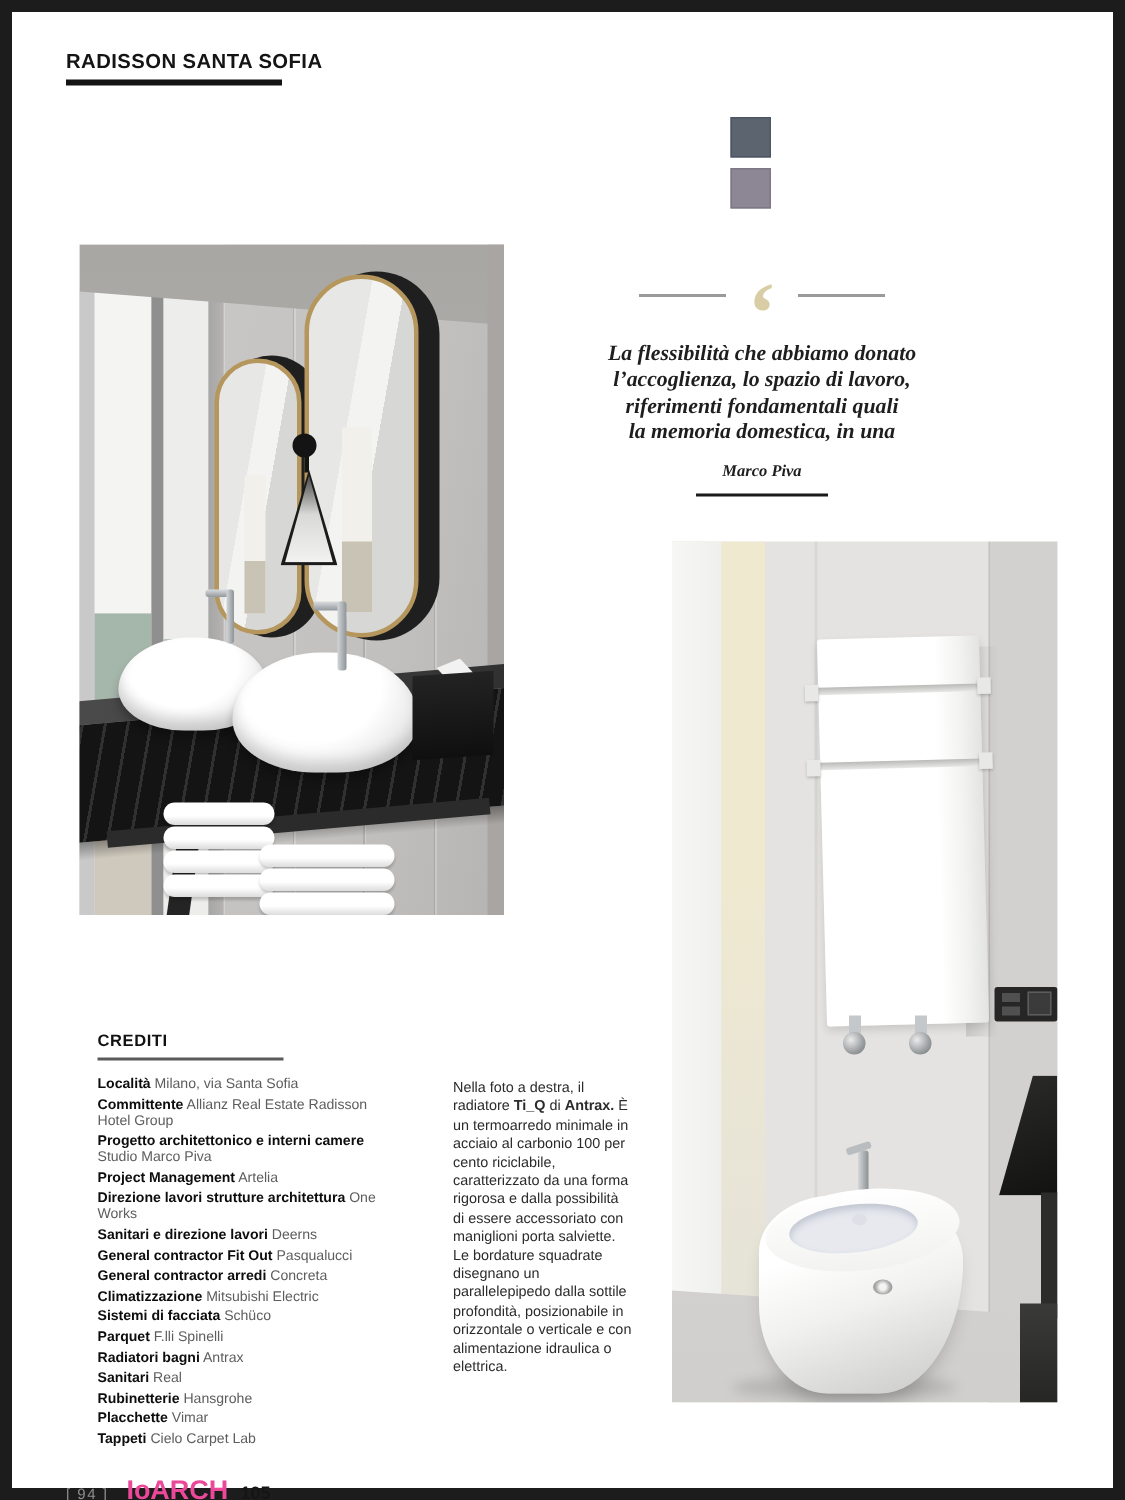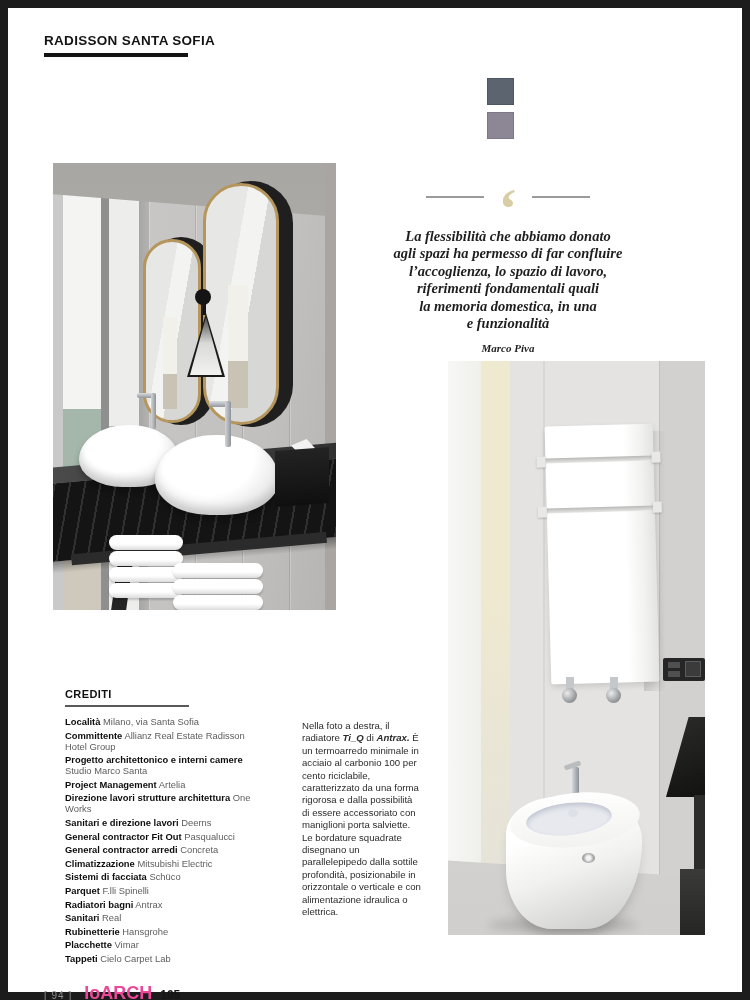--- a/index.html
+++ b/index.html
@@ -31,21 +31,21 @@
   .credits{position:absolute;left:57px;top:680px;width:196px;}
   .c-title{font-size:11px;font-weight:bold;color:#111;letter-spacing:.4px;}
   .c-rule{margin-top:5px;width:124px;height:2px;background:#5a5a5a;}
   .c-items{margin-top:9px;font-size:9.4px;line-height:11px;}
   .c-item{margin-bottom:2.6px;}
   .c-item b{color:#0d0d0d;font-weight:bold;}
   .c-item span{color:#5d5d5d;}
 
   
   .caption{position:absolute;left:294px;top:712px;width:120px;font-size:9.6px;line-height:12.4px;color:#2b2b2b;}
-  .caption .bi{font-weight:bold;font-style:italic;}
+  .caption .bi{font-weight:bold;}
 
   
   .footer{position:absolute;left:36px;top:946px;display:flex;align-items:baseline;gap:12px;}
   .f-num{font-size:10px;color:#8e8e8e;letter-spacing:1px;}
   .f-mag{font-size:18px;font-weight:bold;color:#ec4899;}
   .f-issue{font-size:12px;font-weight:bold;color:#151515;margin-left:-4px;margin-top:34px;}
 
   
   .photoL{position:absolute;left:45px;top:155px;width:283px;height:447px;overflow:hidden;background:#c6c4c2;}
   .pl-wallseams{position:absolute;left:96px;top:0;right:0;bottom:0;
@@ -176,25 +176,23 @@
   <div class="sw b"></div>
 
   <div class="quote">
     <div class="q-deco">
       <div class="q-line"></div>
       <div class="q-mark">‘</div>
       <div class="q-line"></div>
     </div>
     <div class="q-text">
       <div>La flessibilità che abbiamo donato</div>
-      <div>agli spazi ha permesso di far confluire</div>
       <div>l’accoglienza, lo spazio di lavoro,</div>
       <div>riferimenti fondamentali quali</div>
       <div>la memoria domestica, in una</div>
-      <div>e funzionalità</div>
     </div>
     <div class="q-author">Marco Piva</div>
     <div class="q-rule"></div>
   </div>
 
   <div class="photoL">
     <div class="pl-wallseams"></div>
     <div class="pl-win">
       <div class="pl-w1"></div>
       <div class="pl-w2"></div>
@@ -285,21 +283,21 @@
       <div class="bd-drain"></div>
     </div>
   </div>
 
   <div class="credits">
     <div class="c-title">CREDITI</div>
     <div class="c-rule"></div>
     <div class="c-items">
       <div class="c-item"><b>Località</b> <span>Milano, via Santa Sofia</span></div>
       <div class="c-item"><b>Committente</b> <span>Allianz Real Estate Radisson Hotel Group</span></div>
-      <div class="c-item"><b>Progetto architettonico e interni camere</b> <span>Studio Marco Santa</span></div>
+      <div class="c-item"><b>Progetto architettonico e interni camere</b> <span>Studio Marco Piva</span></div>
       <div class="c-item"><b>Project Management</b> <span>Artelia</span></div>
       <div class="c-item"><b>Direzione lavori strutture architettura</b> <span>One Works</span></div>
       <div class="c-item"><b>Sanitari e direzione lavori</b> <span>Deerns</span></div>
       <div class="c-item"><b>General contractor Fit Out</b> <span>Pasqualucci</span></div>
       <div class="c-item"><b>General contractor arredi</b> <span>Concreta</span></div>
       <div class="c-item"><b>Climatizzazione</b> <span>Mitsubishi Electric</span></div>
       <div class="c-item"><b>Sistemi di facciata</b> <span>Schüco</span></div>
       <div class="c-item"><b>Parquet</b> <span>F.lli Spinelli</span></div>
       <div class="c-item"><b>Radiatori bagni</b> <span>Antrax</span></div>
       <div class="c-item"><b>Sanitari</b> <span>Real</span></div>

